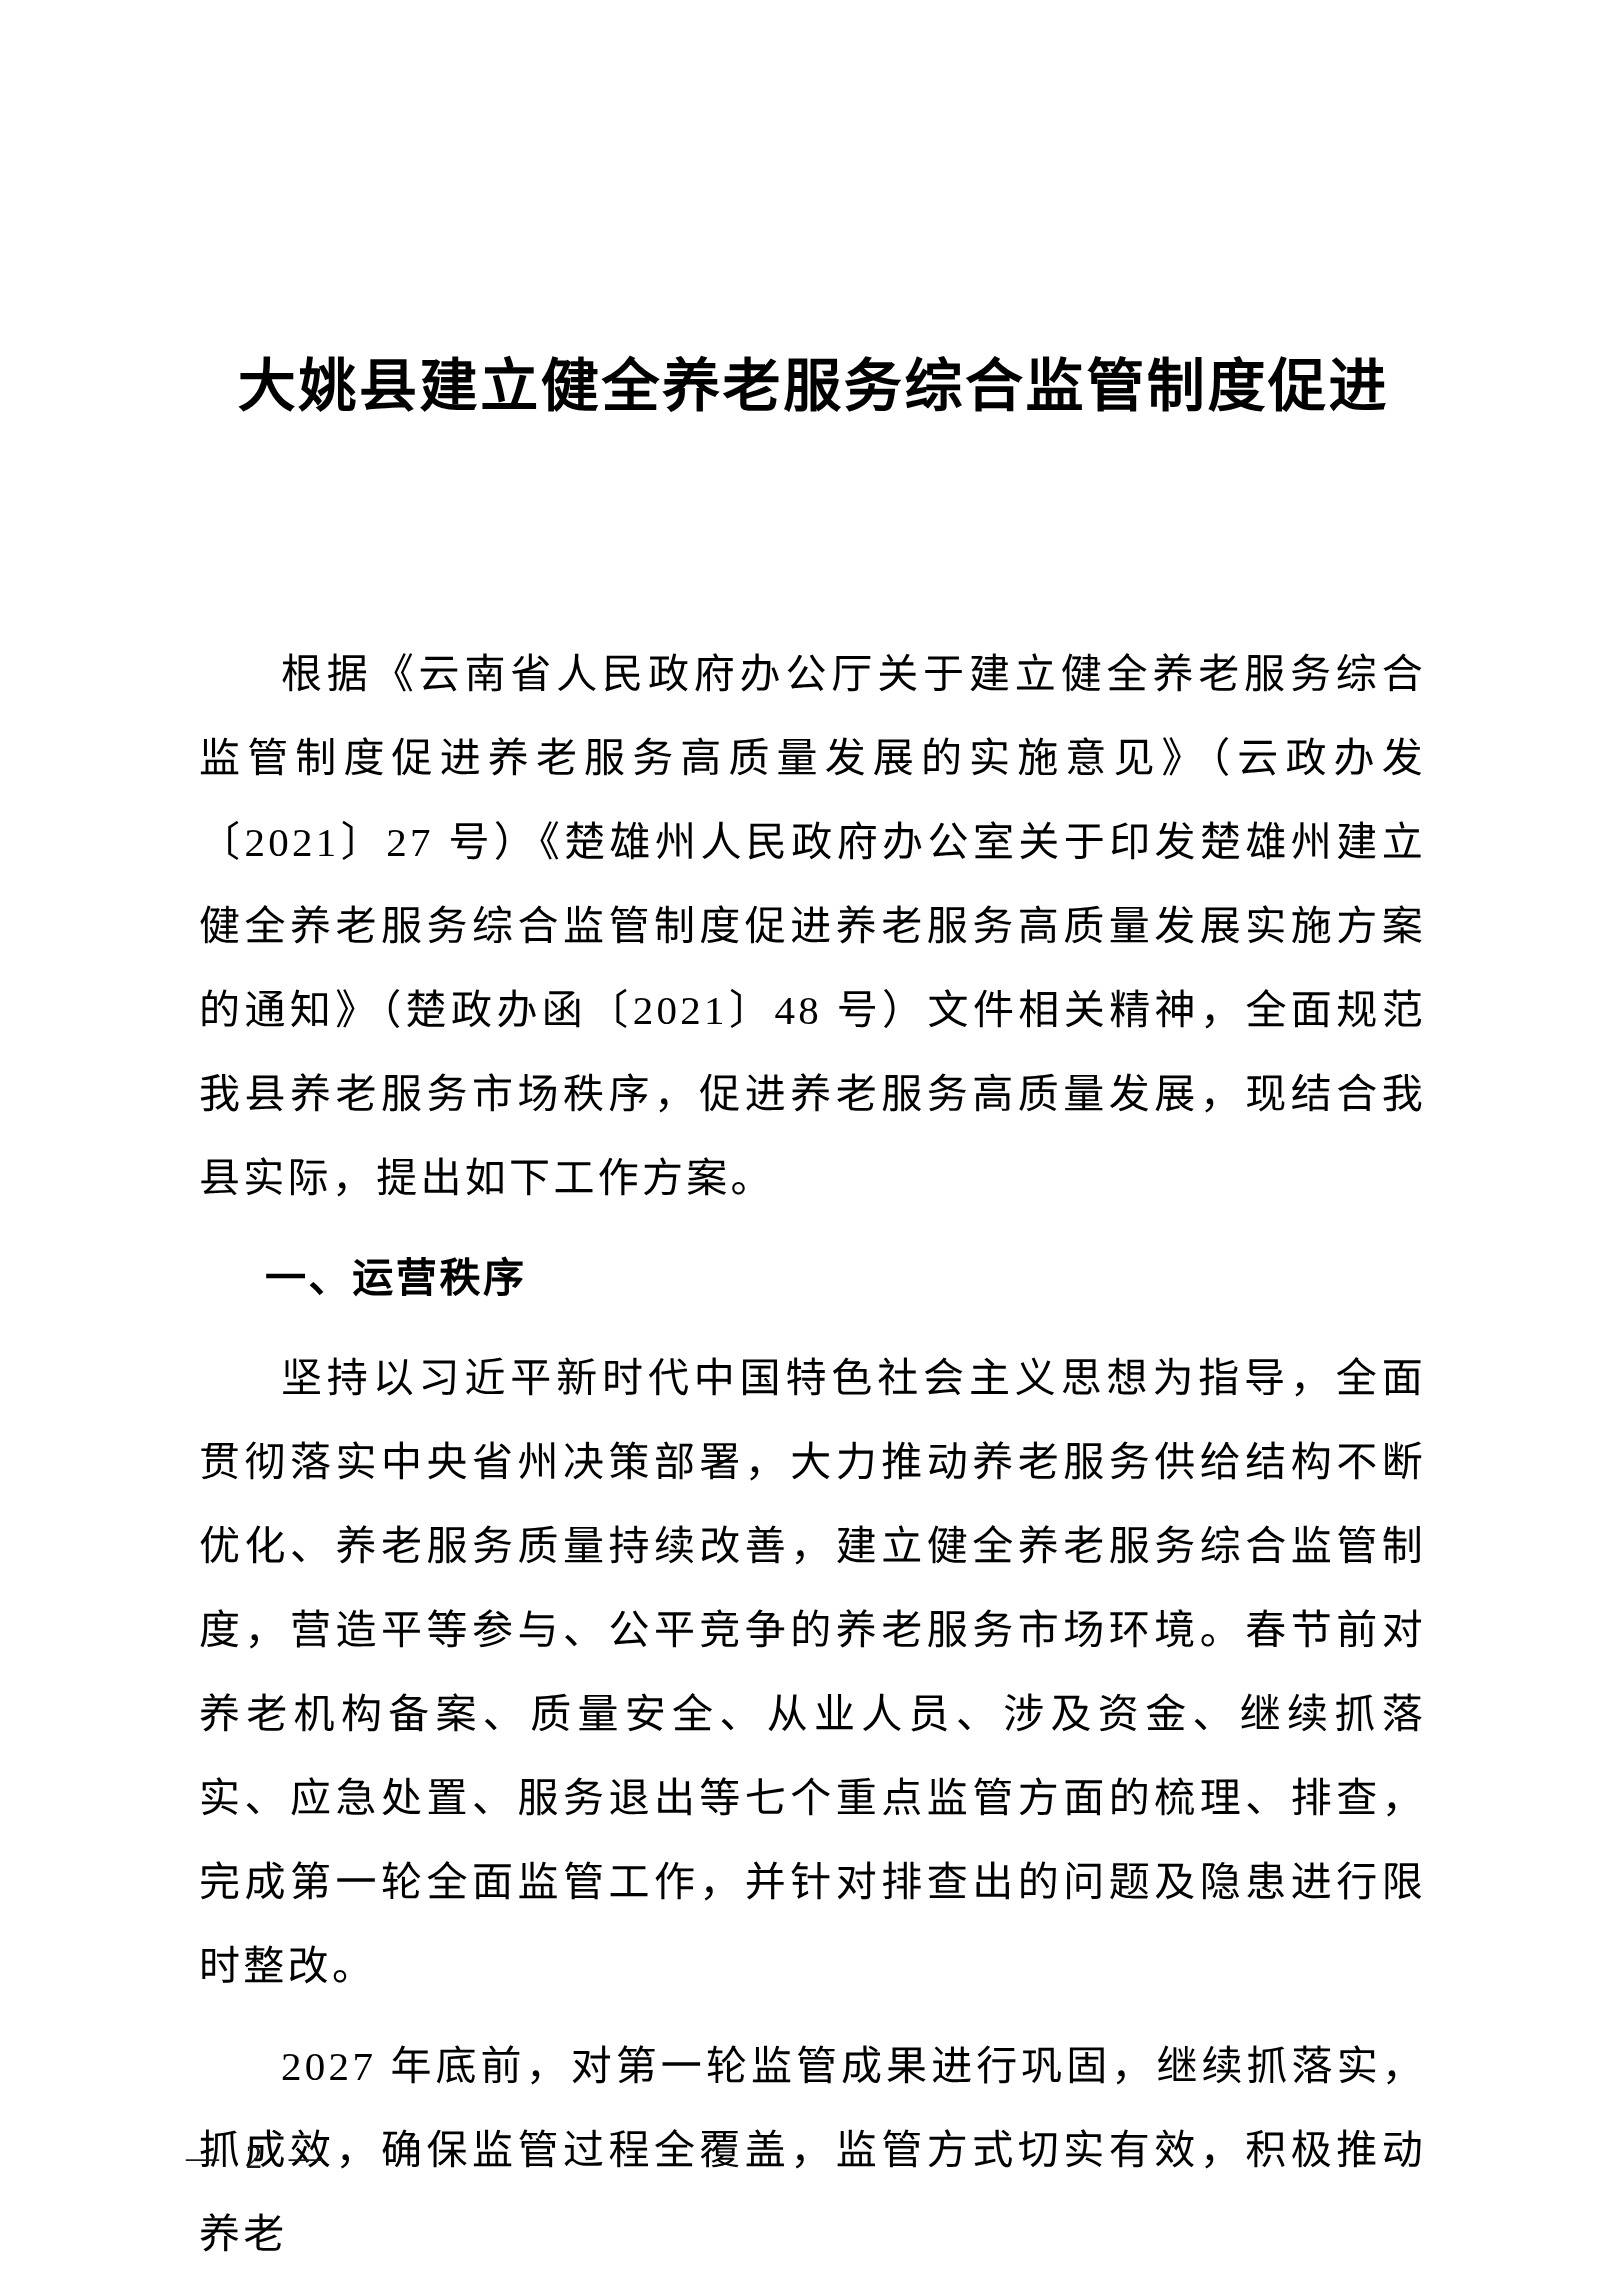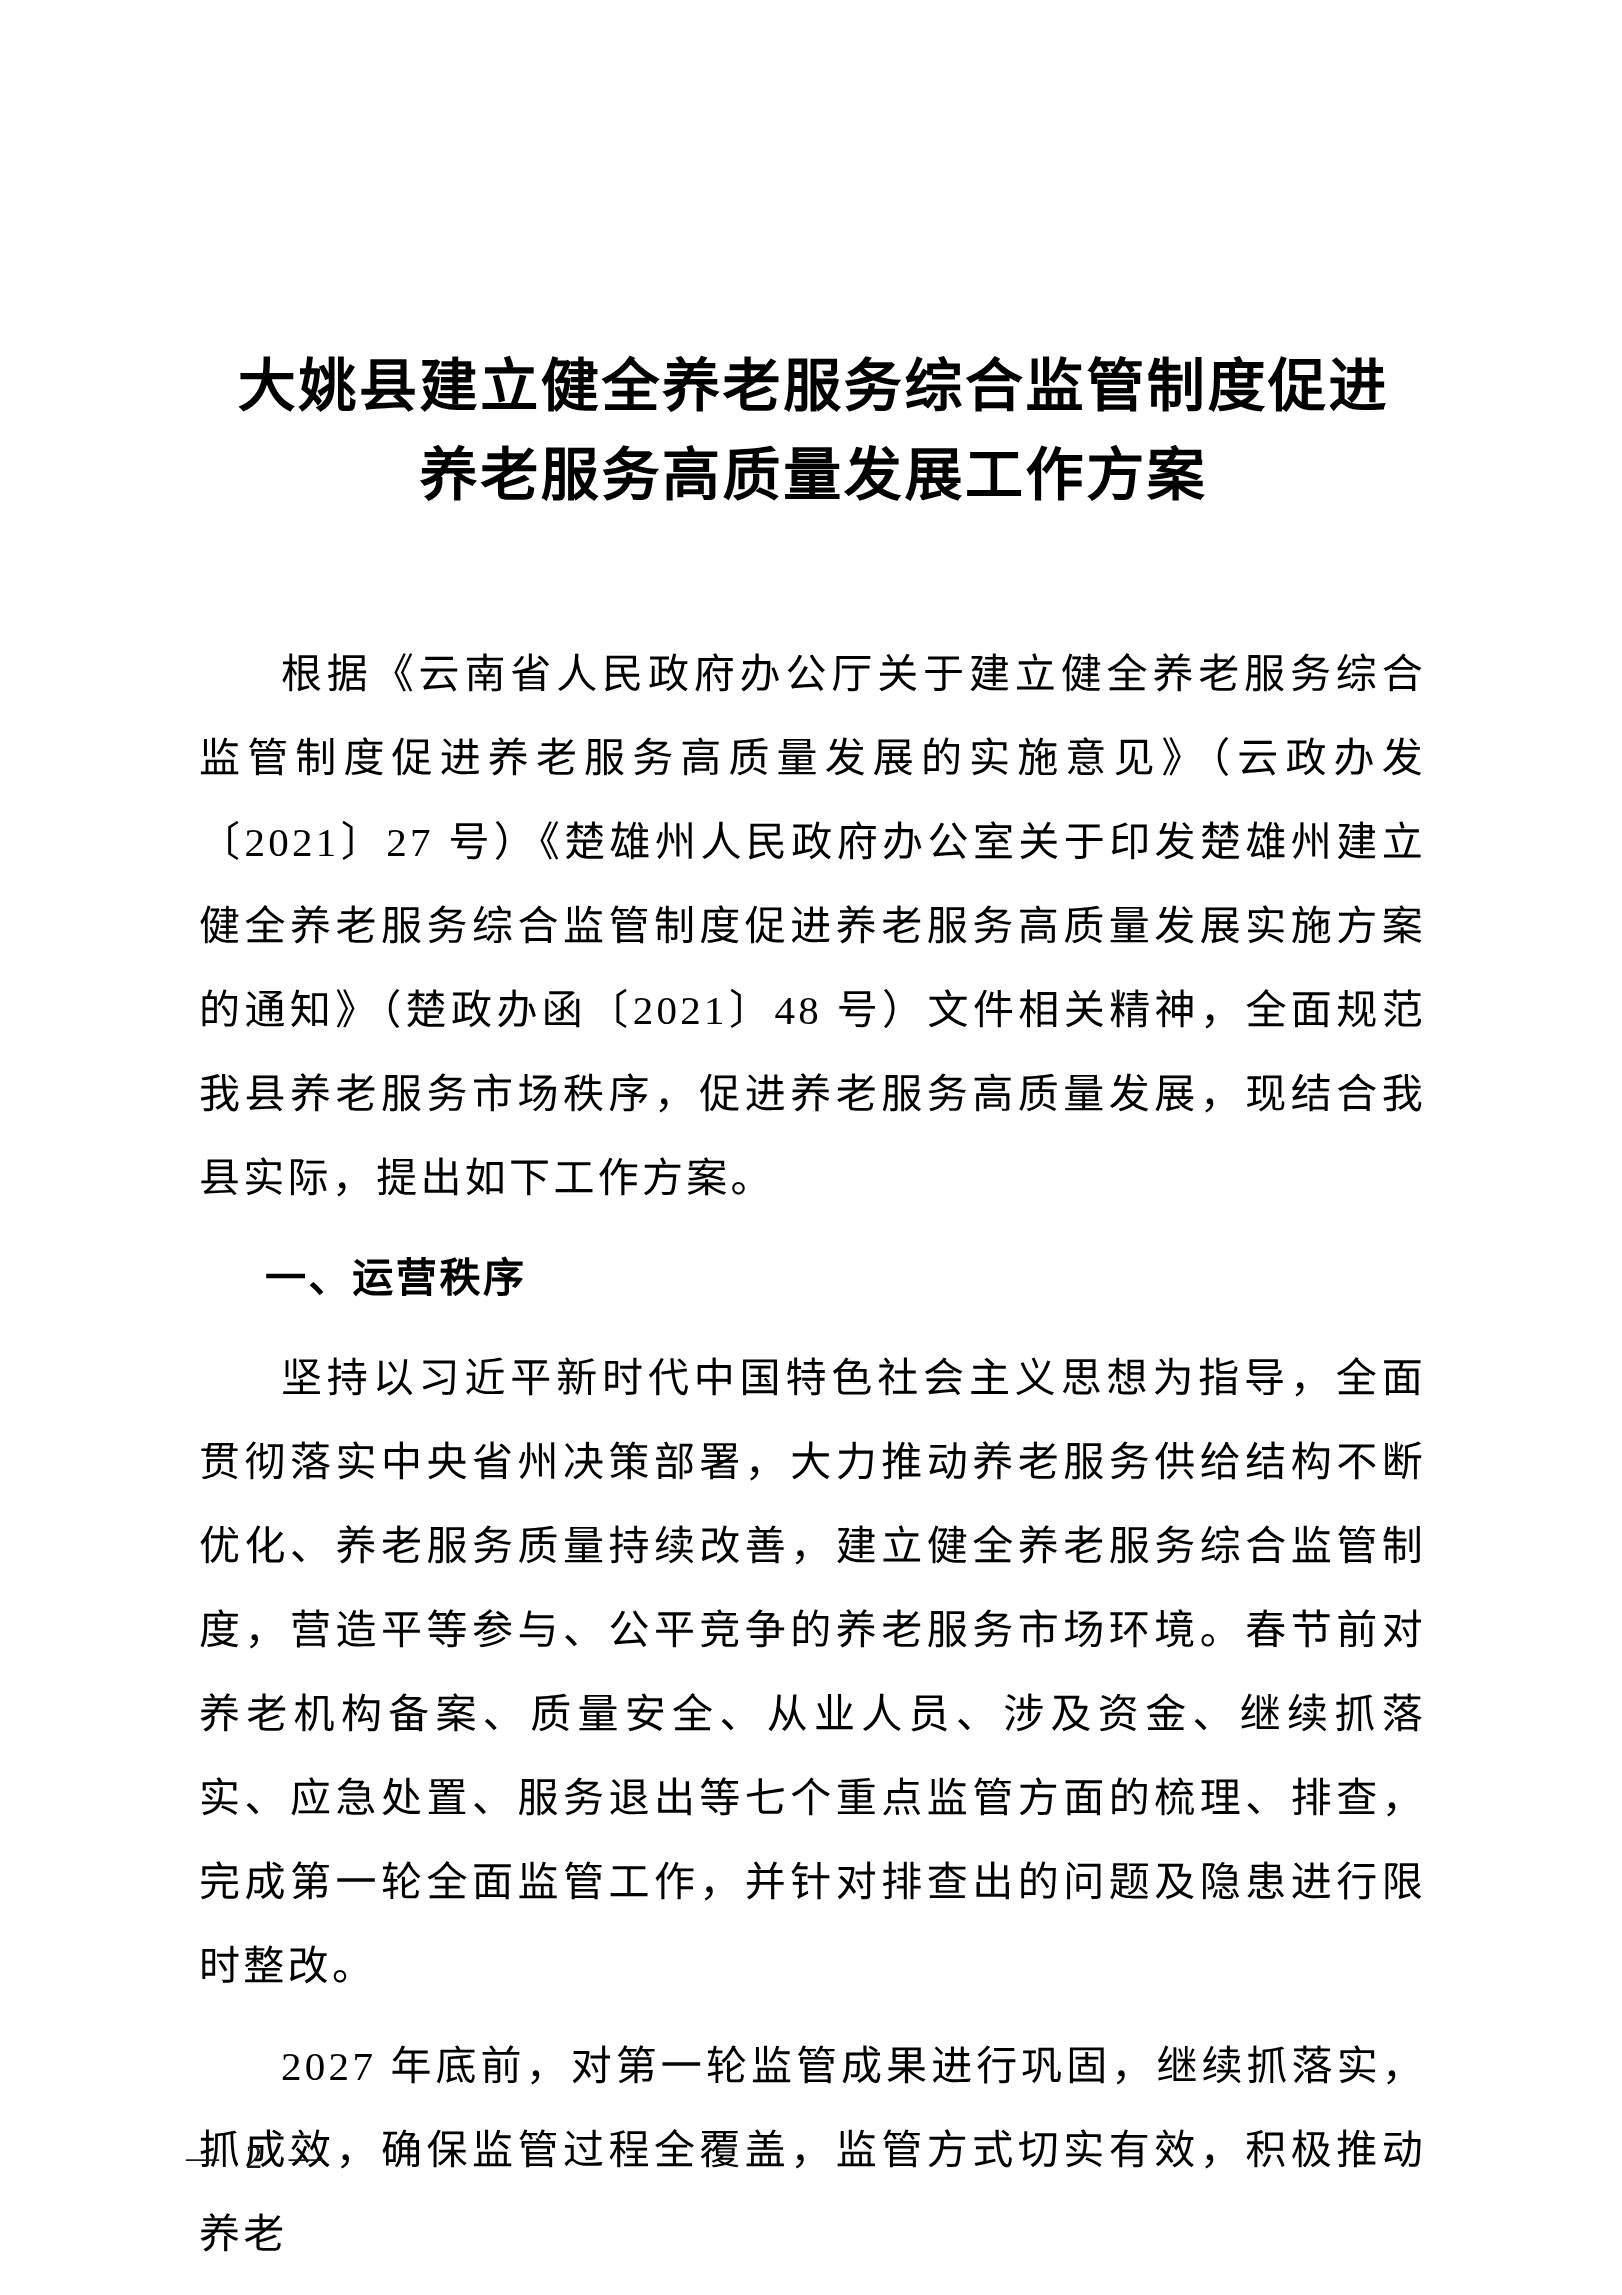--- a/index.html
+++ b/index.html
@@ -74,21 +74,20 @@
   }
 </style>
 </head>
 <body>
 
 <div class="page">
   <div class="content">
 
     <h1 class="doc-title">
       <span class="title-line">大姚县建立健全养老服务综合监管制度促进</span>
-      <span class="title-line">养老服务高质量发展工作方案</span>
     </h1>
 
     <div class="doc-body">
       <p class="body-para">根据《云南省人民政府办公厅关于建立健全养老服务综合监管制度促进养老服务高质量发展的实施意见》（云政办发〔2021〕27 号）《楚雄州人民政府办公室关于印发楚雄州建立健全养老服务综合监管制度促进养老服务高质量发展实施方案的通知》（楚政办函〔2021〕48 号）文件相关精神，全面规范我县养老服务市场秩序，促进养老服务高质量发展，现结合我县实际，提出如下工作方案。</p>
 
       <h2 class="section-heading">一、运营秩序</h2>
 
       <p class="body-para">坚持以习近平新时代中国特色社会主义思想为指导，全面贯彻落实中央省州决策部署，大力推动养老服务供给结构不断优化、养老服务质量持续改善，建立健全养老服务综合监管制度，营造平等参与、公平竞争的养老服务市场环境。春节前对养老机构备案、质量安全、从业人员、涉及资金、继续抓落实、应急处置、服务退出等七个重点监管方面的梳理、排查，完成第一轮全面监管工作，并针对排查出的问题及隐患进行限时整改。</p>
 
       <p class="body-para">2027 年底前，对第一轮监管成果进行巩固，继续抓落实，抓成效，确保监管过程全覆盖，监管方式切实有效，积极推动养老</p>

